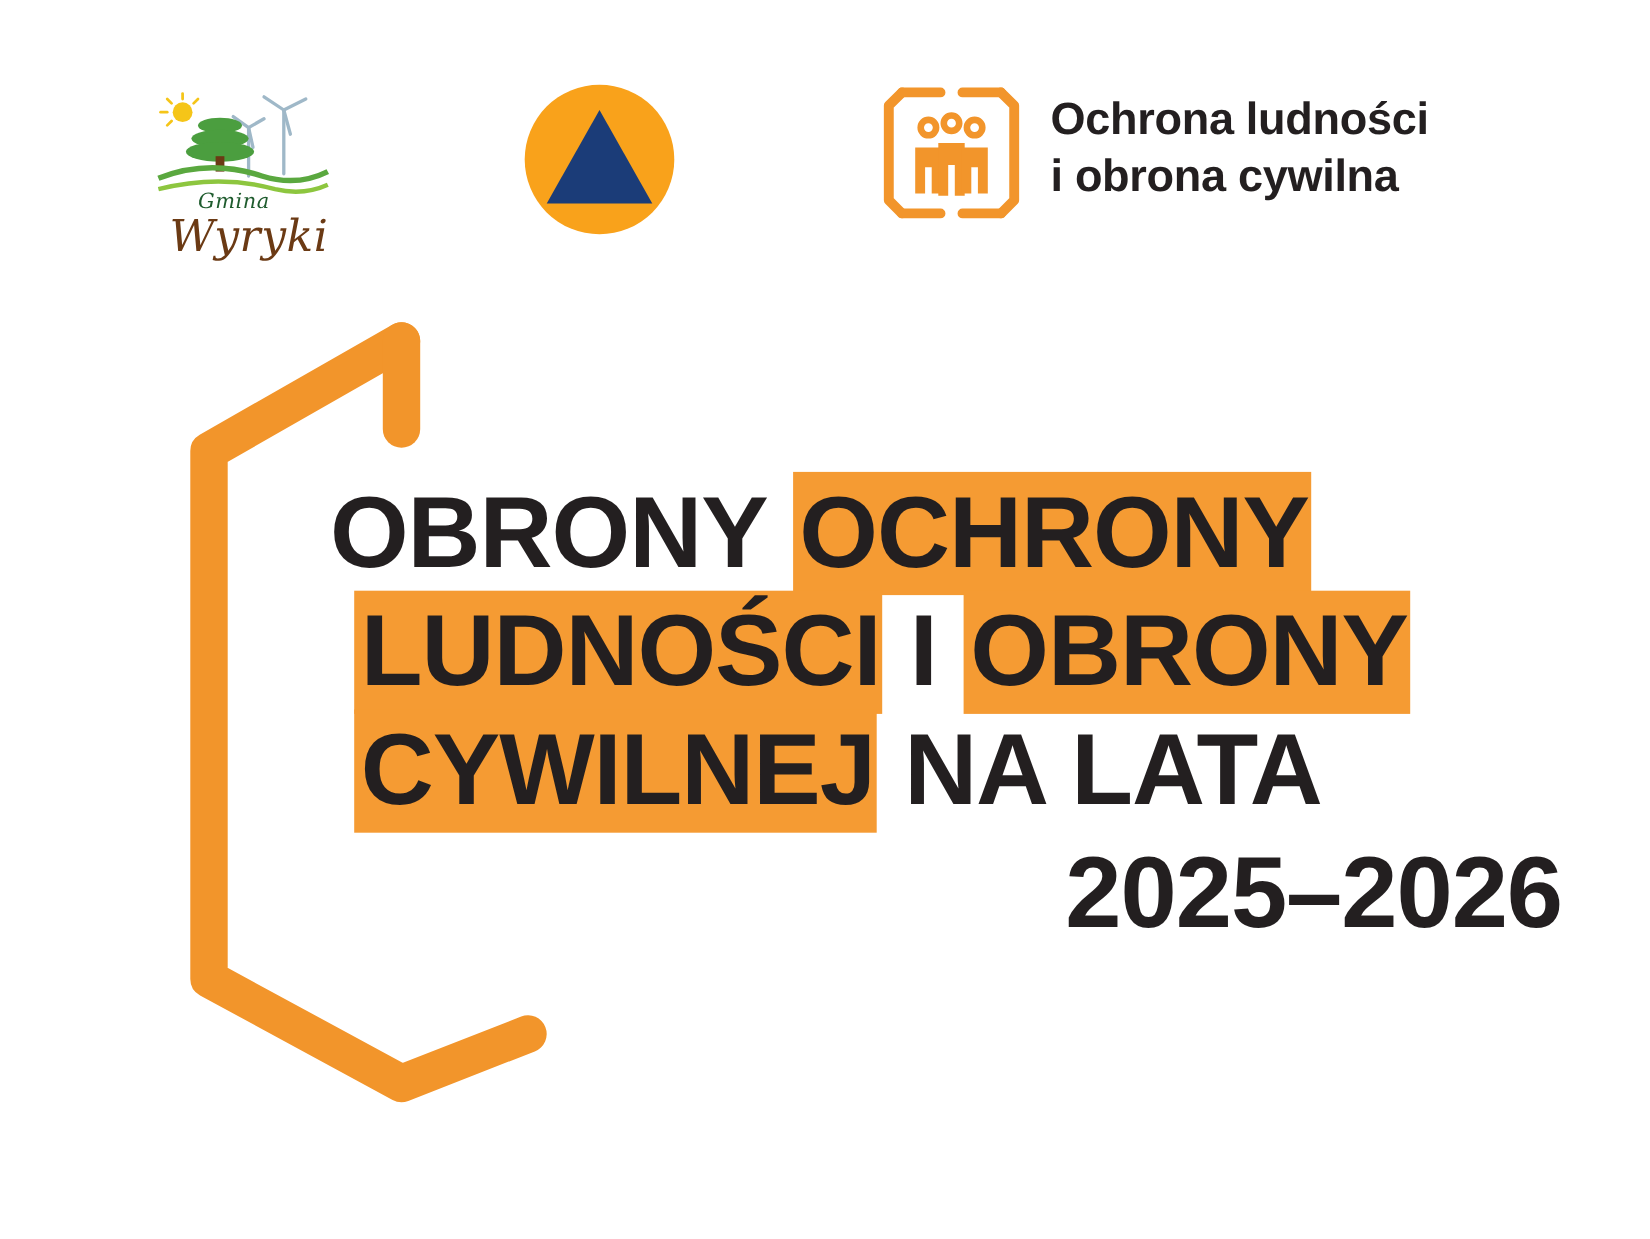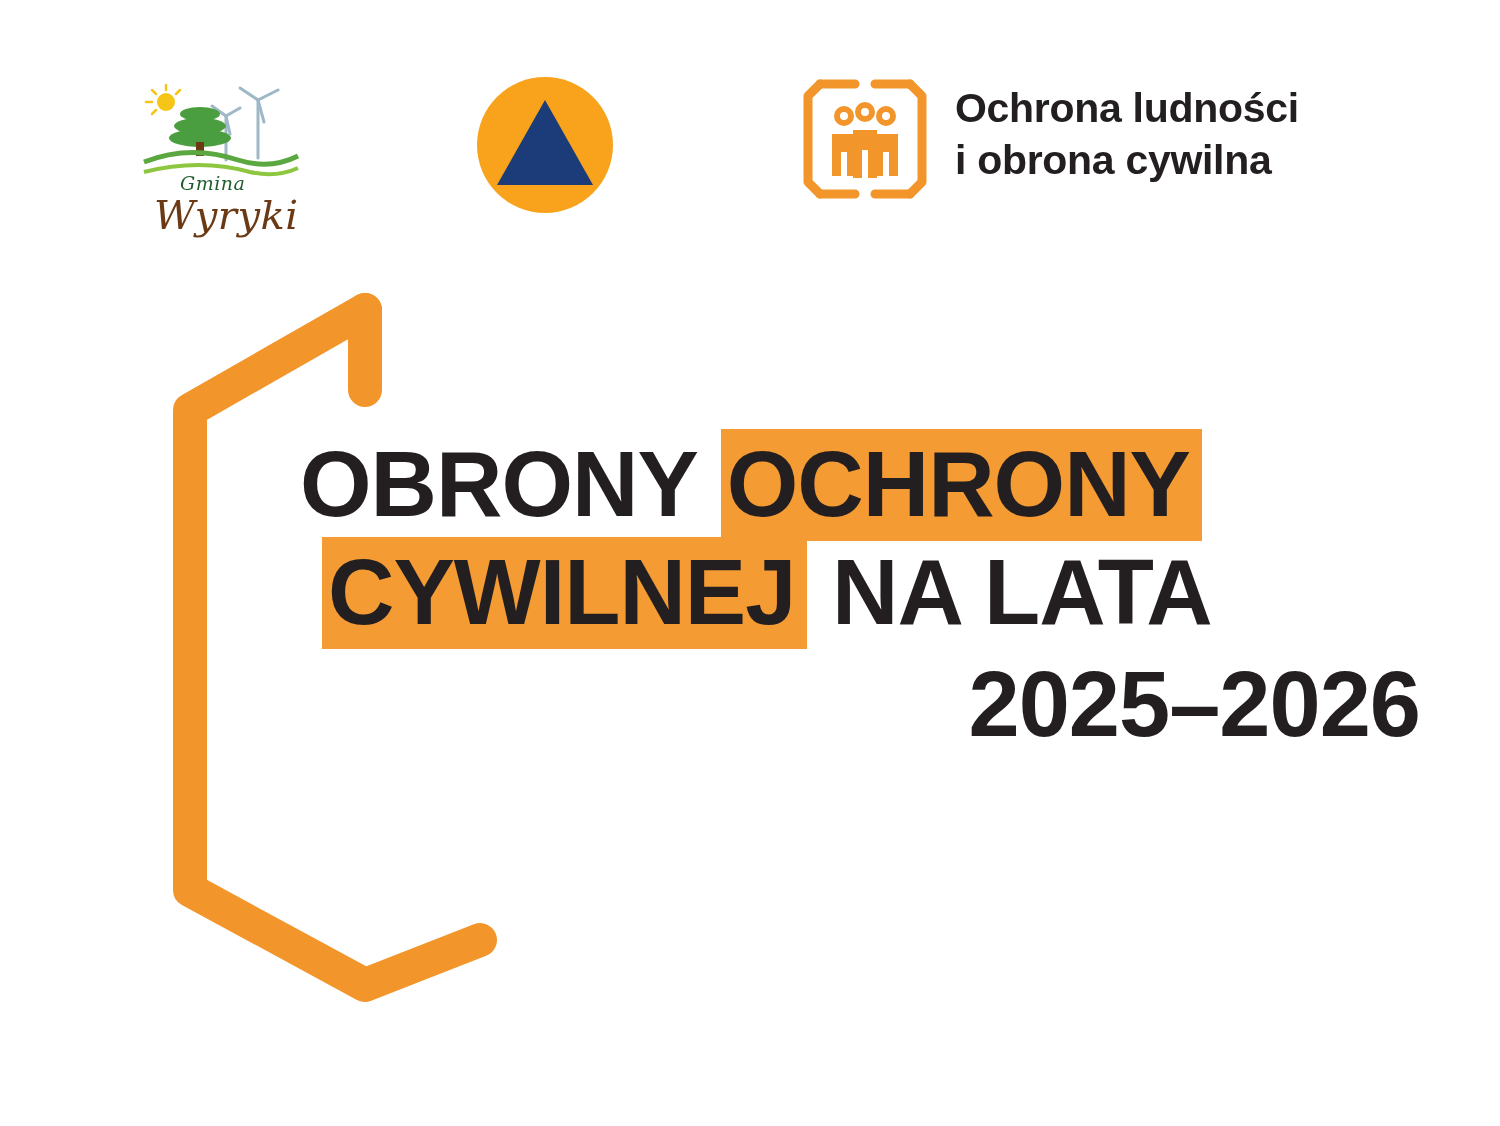--- a/index.html
+++ b/index.html
@@ -105,21 +105,21 @@
     font-family: "Liberation Sans", sans-serif;
     font-weight: bold;
     font-size: 92px;
     line-height: 108px;
     letter-spacing: -1px;
     color: #231f20;
     white-space: nowrap;
   }
   .hl {
     background: #f59b33;
-    padding: 4px 12px 6px 6px;
+    padding: 4px 2px 6px 6px;
     box-decoration-break: clone;
     -webkit-box-decoration-break: clone;
   }
   .line-2 { margin-left: 22px; }
   .line-3 { margin-left: 22px; }
   .line-4 { margin-left: 26px; margin-top: 4px; text-align: right; }
 </style>
 </head>
 <body>
 
@@ -196,18 +196,23 @@
     <path d="M235 30 L60 130 L60 610 L235 705 L350 660" stroke="#f2952b" stroke-width="34" fill="none" stroke-linecap="round" stroke-linejoin="round"></path>
     <path d="M235 30 L235 110" stroke="#f2952b" stroke-width="34" fill="none" stroke-linecap="round"></path>
   </svg>
 </div>
 
 <div class="title-block">
   <div class="title-line line-1">
     <span>OBRONY</span>
     <span class="hl">OCHRONY</span>
   </div>
+  <div class="title-line line-2">
+    <span class="hl">LUDNOŚCI</span>
+    <span>I</span>
+    <span class="hl">OBRONY</span>
+  </div>
   <div class="title-line line-3">
     <span class="hl">CYWILNEJ</span>
     <span>NA LATA</span>
   </div>
   <div class="title-line line-4">2025–2026</div>
 </div>
 
 </body></html>

